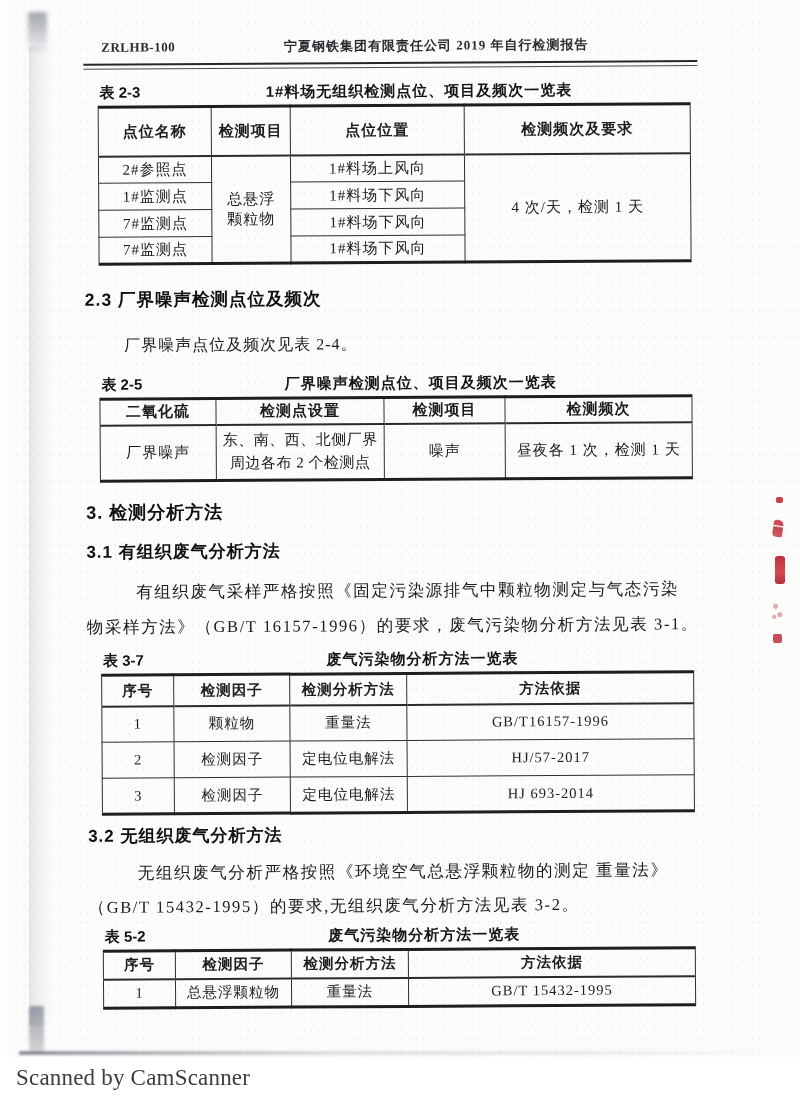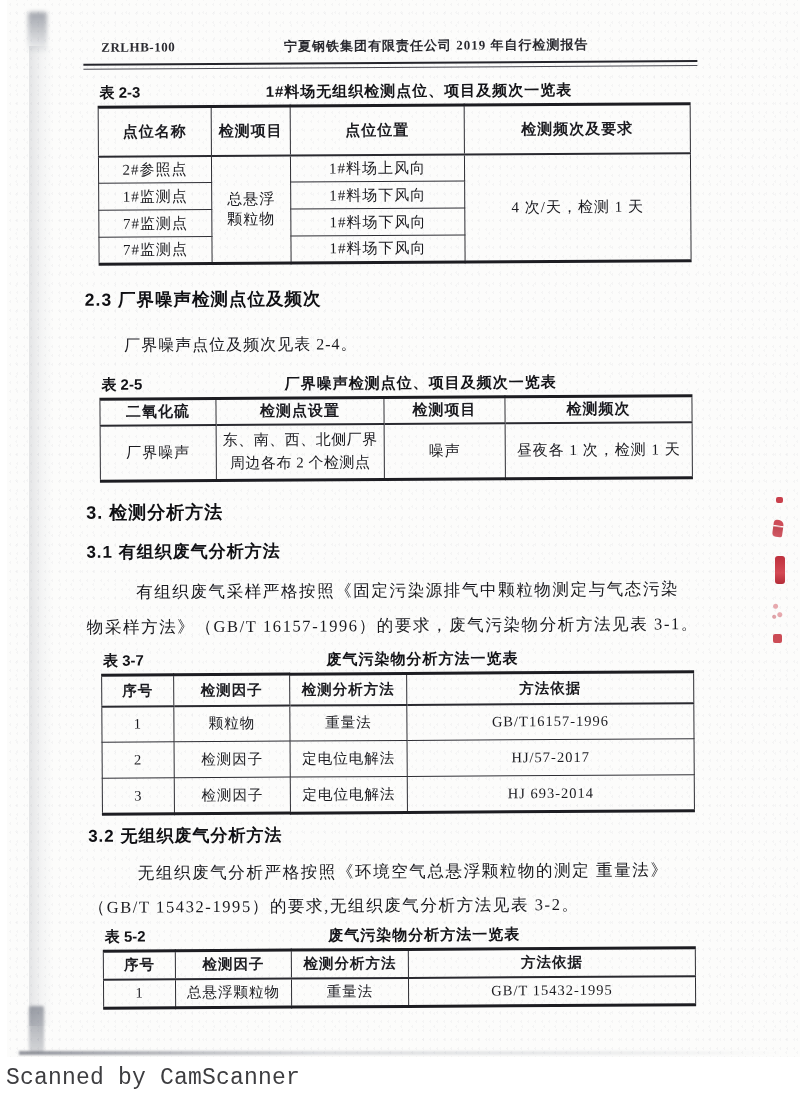--- a/index.html
+++ b/index.html
@@ -102,21 +102,21 @@
   .p31 { margin-top:11px; }
   .p32 { margin-top:9px; line-height:34px; }
   .para .ln1 { text-indent:3em; }
 
   .doc-footer { margin-top:63px; display:flex; align-items:baseline; font-size:13.5px; color:#232328; }
   .doc-footer .company { letter-spacing:1px; font-weight:bold; transform:rotate(-0.4deg); }
   .doc-footer .pageno  { margin-left:auto; margin-right:0px; letter-spacing:2px; }
 
   
   .cs-strip { position:absolute; left:0; top:1057px; width:800px; height:44px; background:#ffffff; }
-  .cs-text  { position:absolute; left:6px; top:8px; font-family:Liberation Mono, monospace;
+  .cs-text  { position:absolute; left:16px; top:8px; font-family:Liberation Serif, serif;
               font-size:23px; color:#3d3d40; letter-spacing:0.2px; }
 </style>
 </head>
 <body>
 
 <div class="page">
   <div class="smudge-top"></div>
   <div class="left-strip"></div>
   <div class="smudge-bottom"></div>
   <div class="page-edge"></div>

